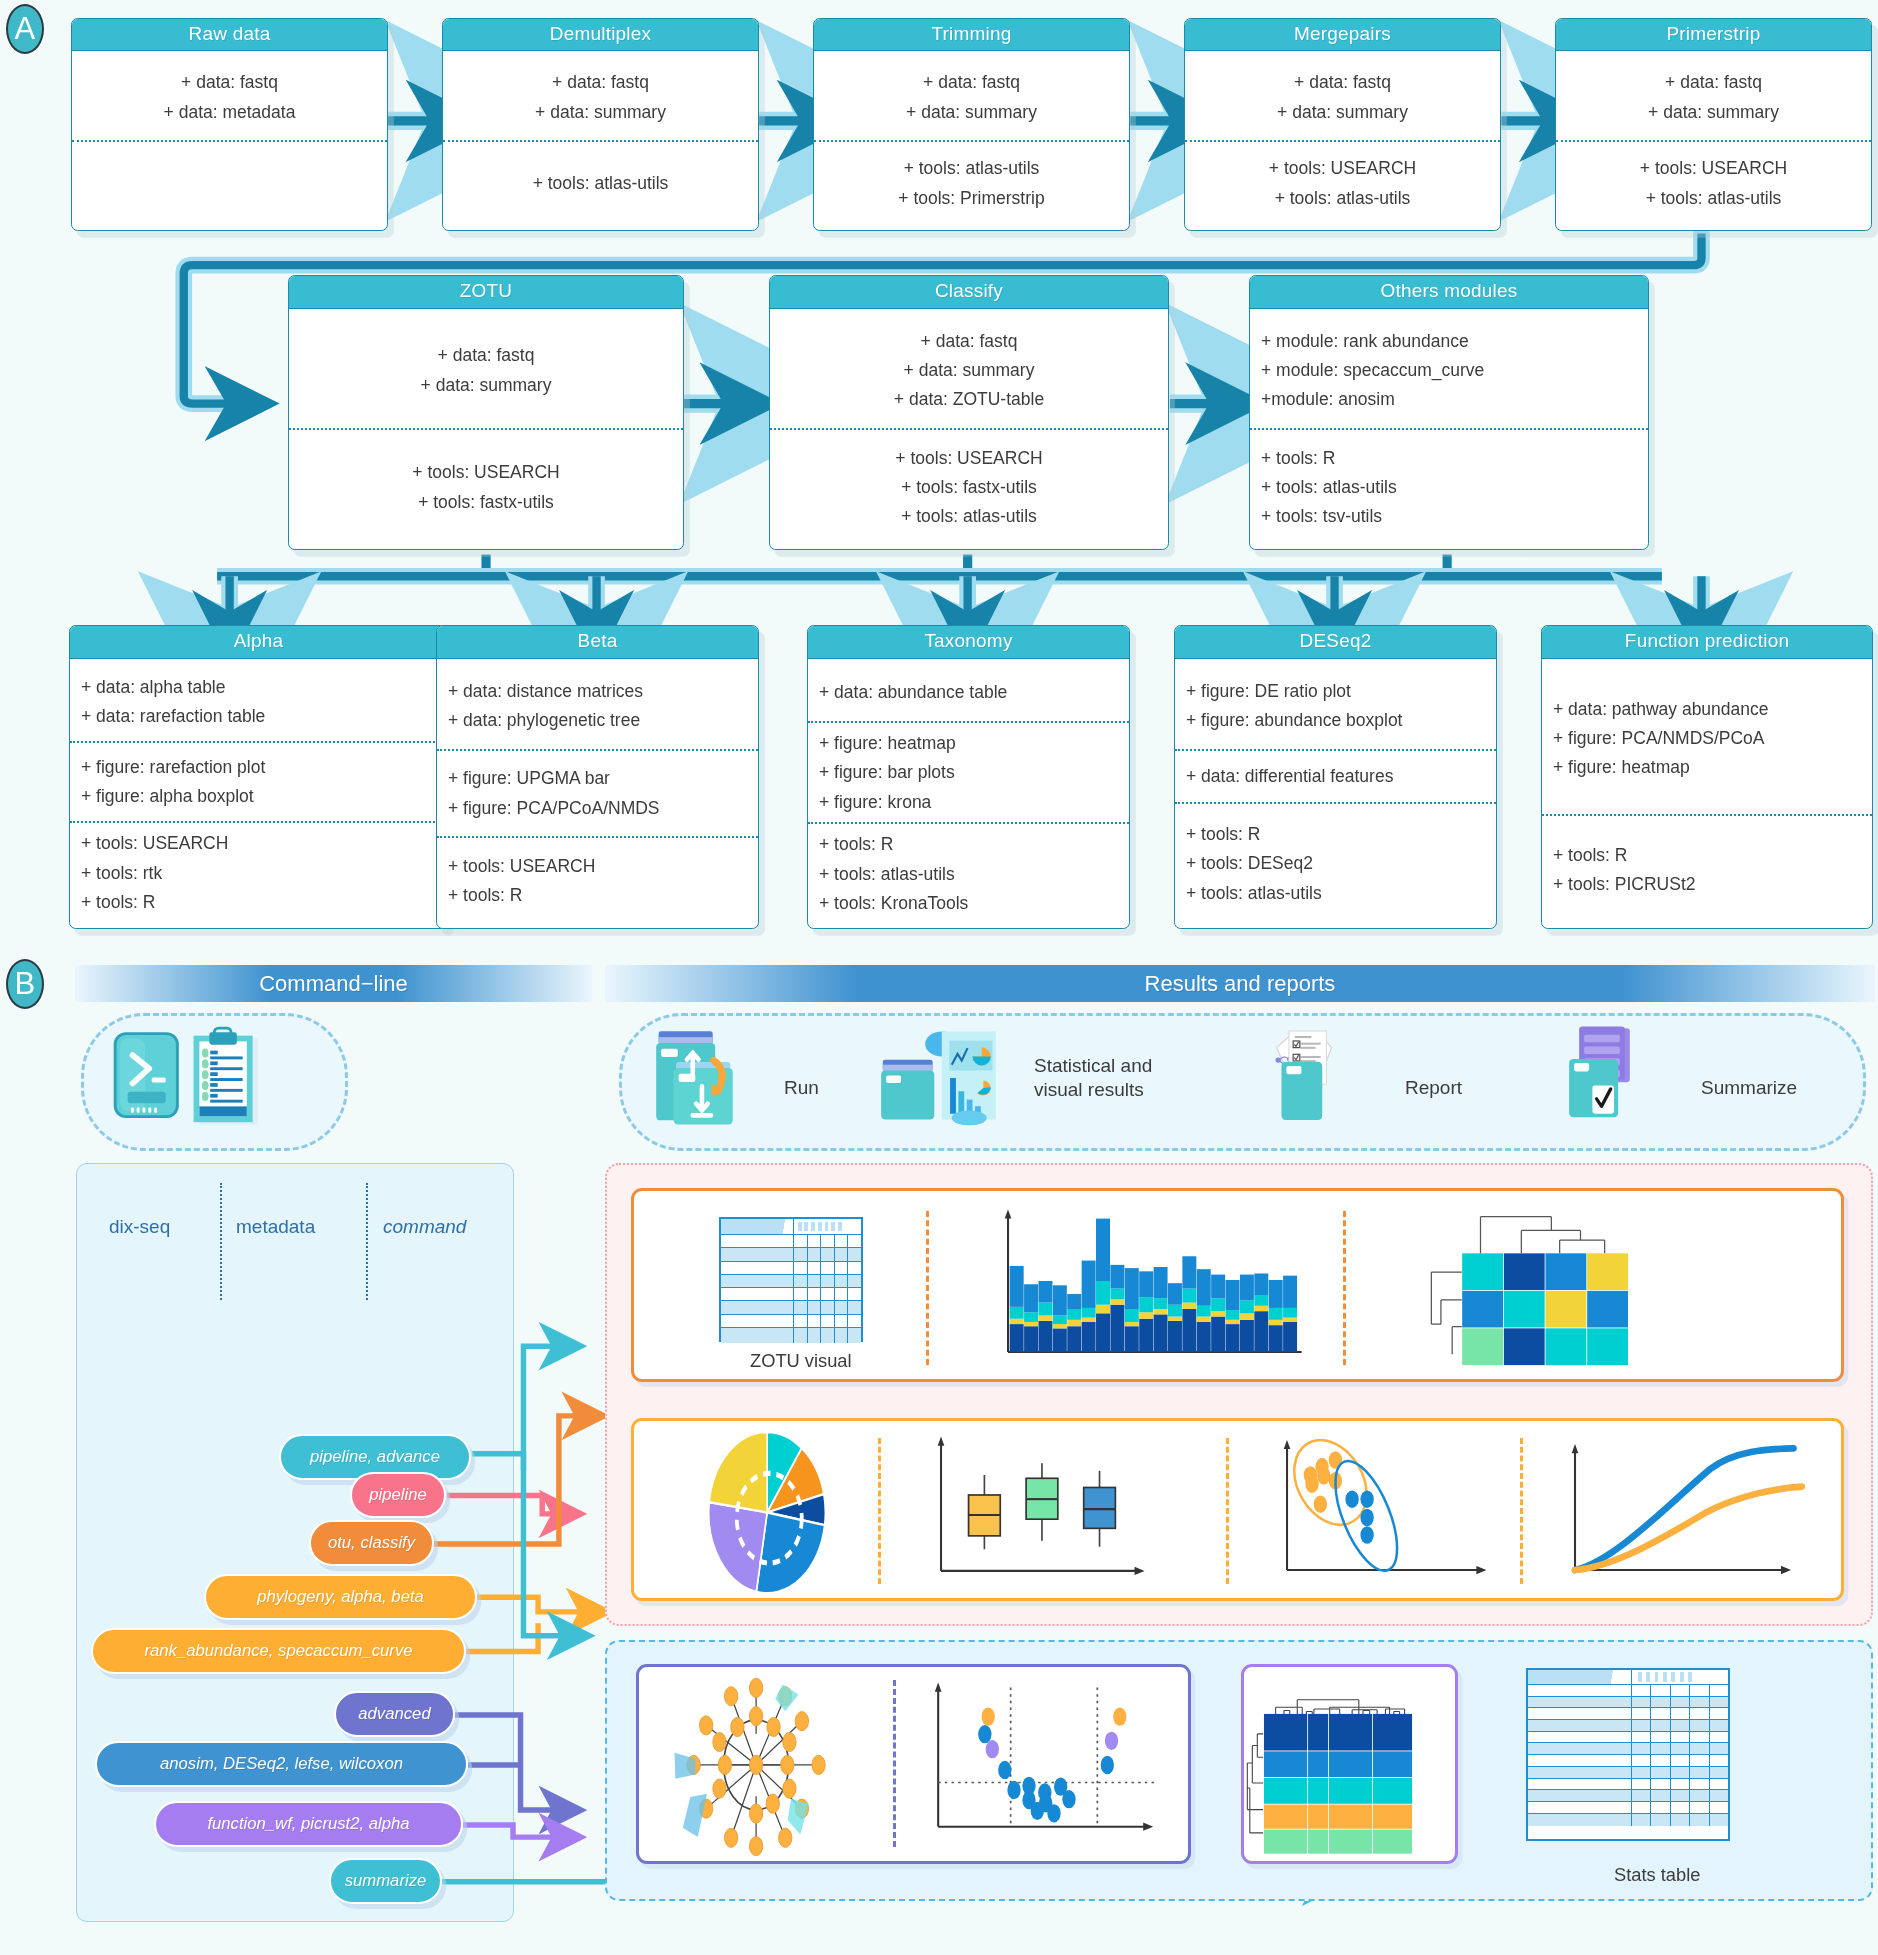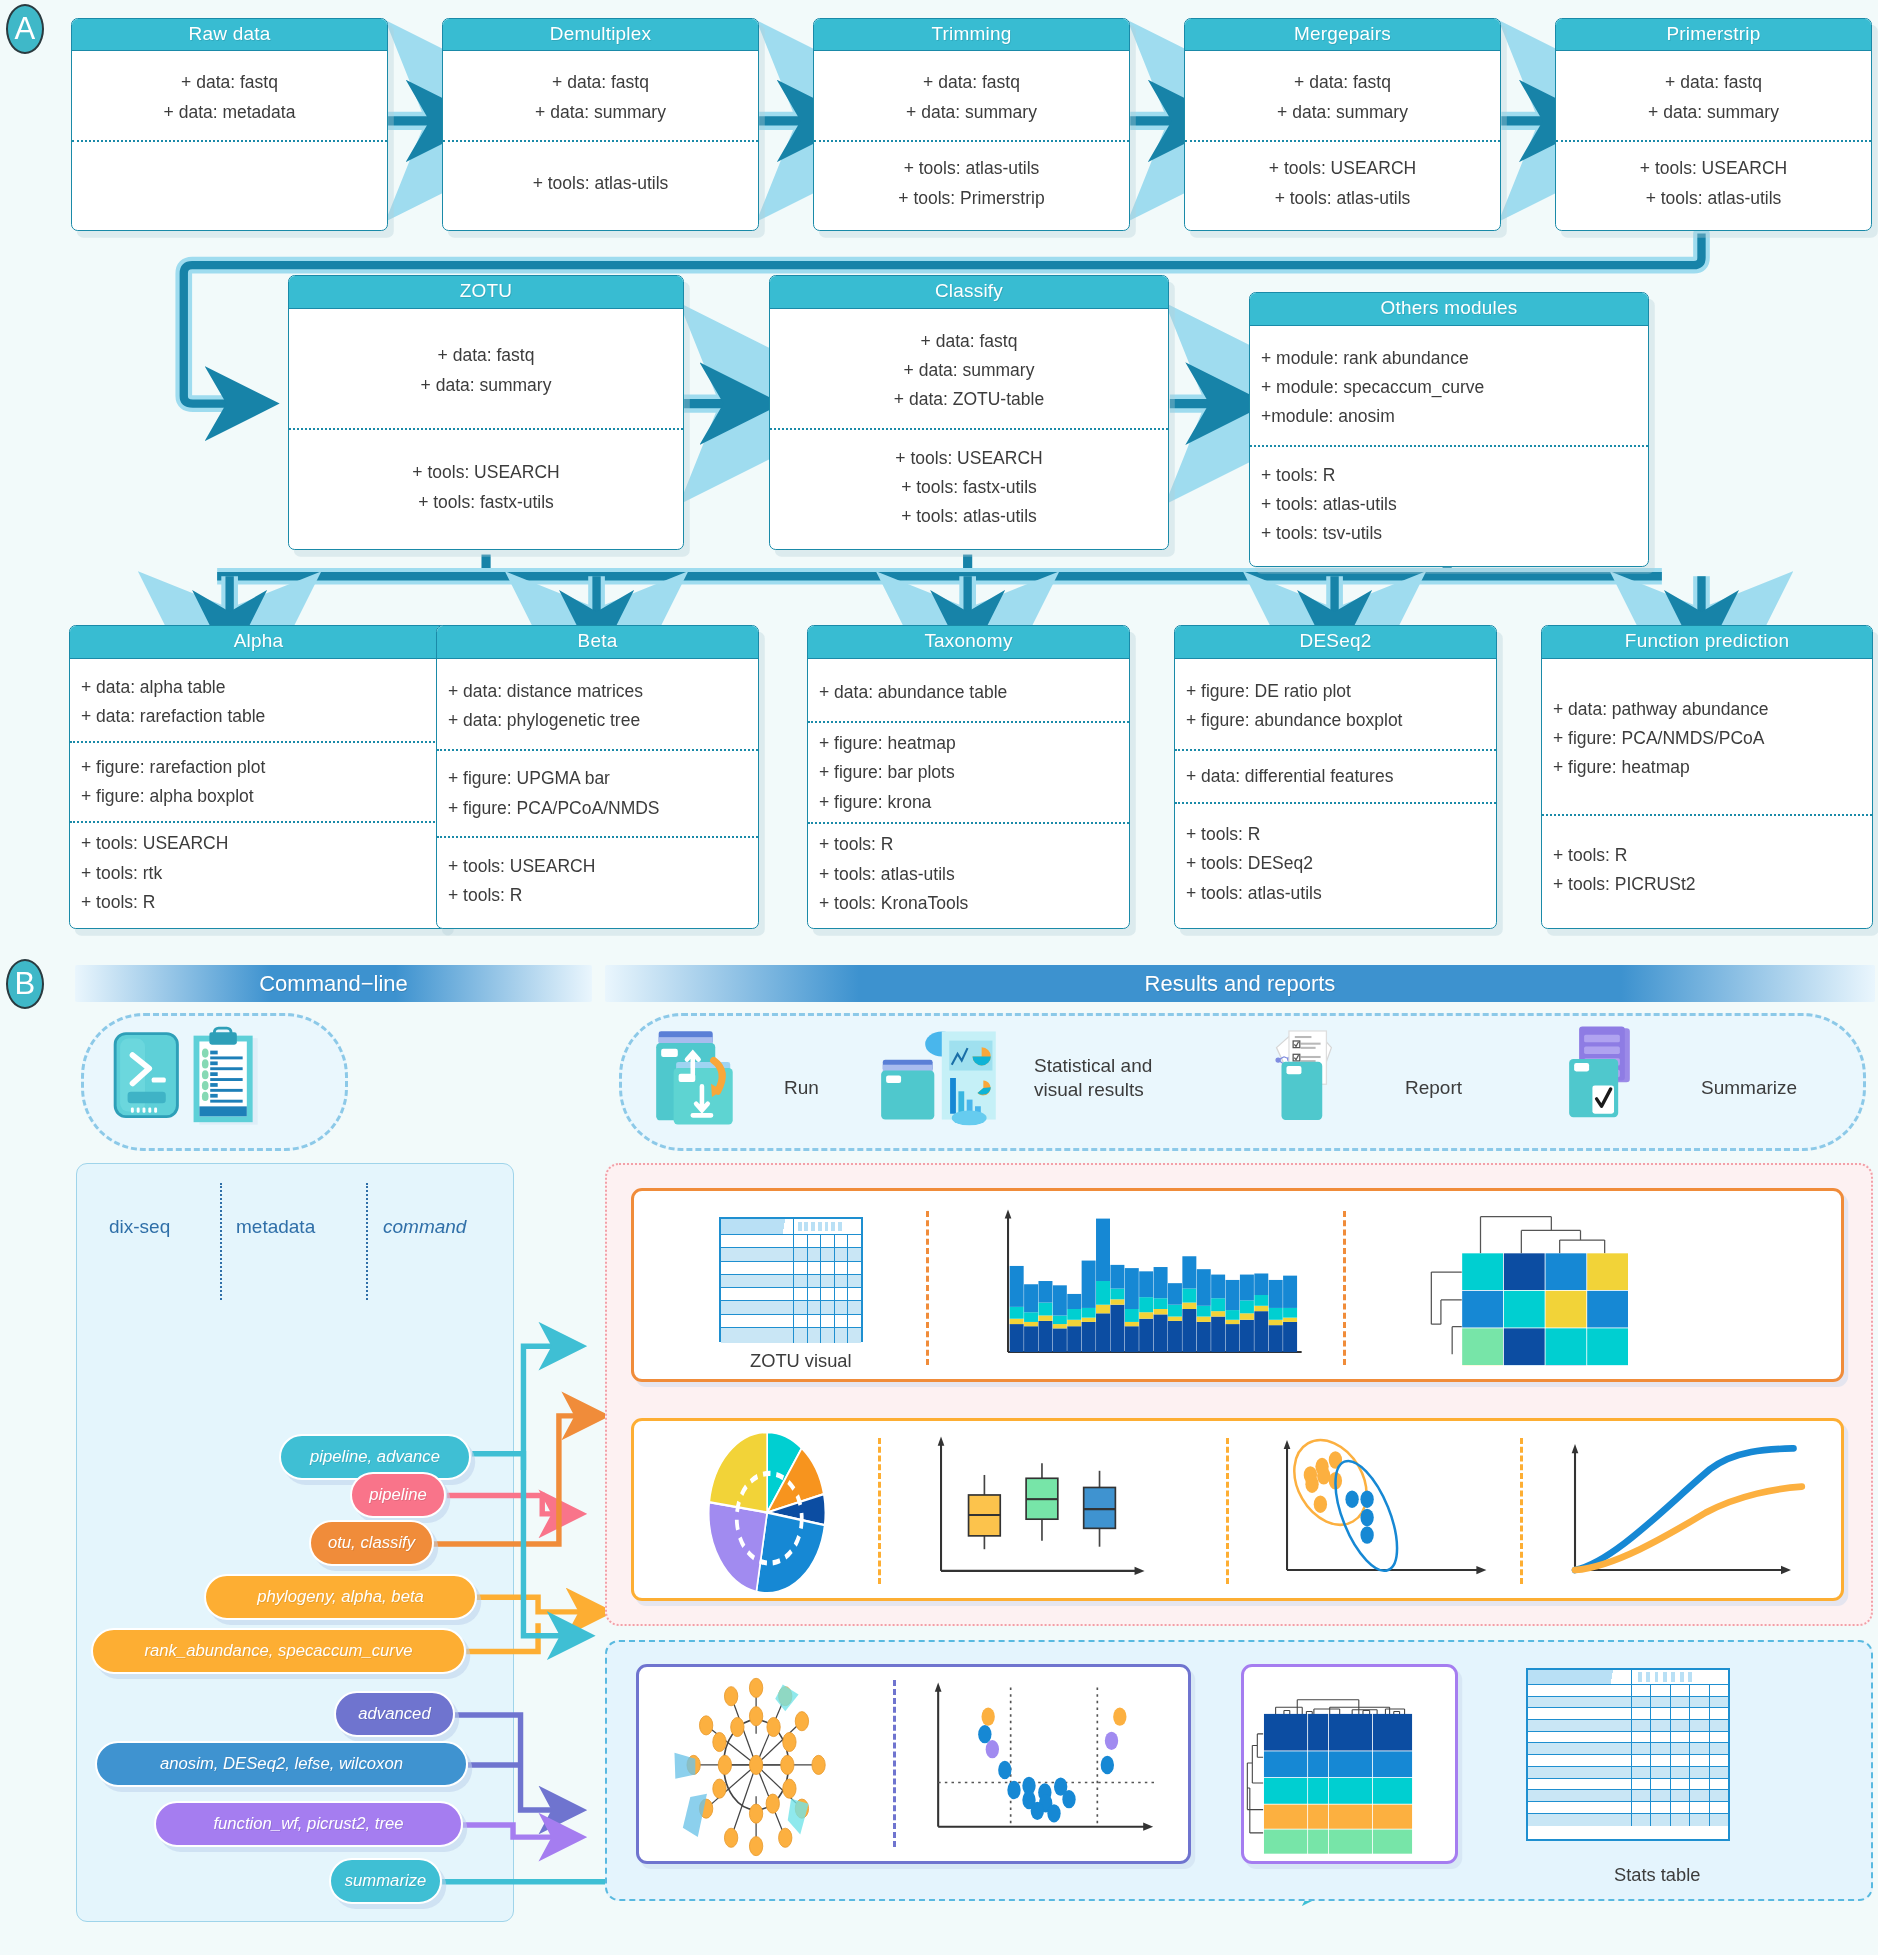--- a/index.html
+++ b/index.html
@@ -257,21 +257,21 @@
       <div class="row-item">+ data: ZOTU-table</div>
     </div>
     <div class="sec" style="flex:1; padding:3.3px 0;">
       <div class="row-item">+ tools: USEARCH</div>
       <div class="row-item">+ tools: fastx-utils</div>
       <div class="row-item">+ tools: atlas-utils</div>
     </div>
   </div>
 </div>
 
-<div class="card" style="left:1249px; top:275px; width:400px; height:275px;margin-top:17px;">
+<div class="card" style="left:1249px; top:275px; width:400px; height:275px;">
   <div class="card-header">Others modules</div>
   <div class="card-body">
     <div class="sec" style="flex:1; padding:3.3px 0;">
       <div class="row-item">+ module: rank abundance</div>
       <div class="row-item">+ module: specaccum_curve</div>
       <div class="row-item">+module: anosim</div>
     </div>
     <div class="sec" style="flex:1; padding:3.3px 0;">
       <div class="row-item">+ tools: R</div>
       <div class="row-item">+ tools: atlas-utils</div>
@@ -569,21 +569,21 @@
   <path d="M2850,2055 L2950,2055" stroke="#a57df0" stroke-width="13" fill="none" marker-end="url(#bviolet)"></path>
 </svg>
 
 <div class="pill" style="left:279px; top:1434px; width:192px; height:46px; background:#3fbfd4;">pipeline, advance</div>
 <div class="pill" style="left:350px; top:1472px; width:96px; height:46px; background:#f9748a;">pipeline</div>
 <div class="pill" style="left:309px; top:1520px; width:125px; height:46px; background:#f08c3a;">otu, classify</div>
 <div class="pill" style="left:204px; top:1574px; width:273px; height:46px; background:#fdae33;">phylogeny, alpha, beta</div>
 <div class="pill" style="left:91px; top:1628px; width:375px; height:46px; background:#fdae33;">rank_abundance, specaccum_curve</div>
 <div class="pill" style="left:334px; top:1691px; width:121px; height:46px; background:#6f74cf;">advanced</div>
 <div class="pill" style="left:95px; top:1741px; width:373px; height:46px; background:#3f93d0;">anosim, DESeq2, lefse, wilcoxon</div>
-<div class="pill" style="left:154px; top:1801px; width:309px; height:46px; background:#a57df0;">function_wf, picrust2, tree</div>
+<div class="pill" style="left:154px; top:1801px; width:309px; height:46px; background:#a57df0;">function_wf, picrust2, alpha</div>
 <div class="pill" style="left:329px; top:1858px; width:113px; height:46px; background:#3fbfd4;">summarize</div>
 
 <div class="resgroup pinkouter" style="left:605px; top:1163px; width:1268px; height:463px;"></div>
 
 <div class="resgroup blueouter" style="left:605px; top:1640px; width:1268px; height:261px;"></div>
 
 <div class="resbox" style="left:631px; top:1188px; width:1213px; height:194px; border:3.3px solid #f08c3a;">
 
   <div class="tbl" style="left:85px; top:26px; width:144px; height:125px;">
     <div class="r" style="height:16px; background:linear-gradient(100deg,#b9e0f5 0 45%, #fff 45% 100%);">

